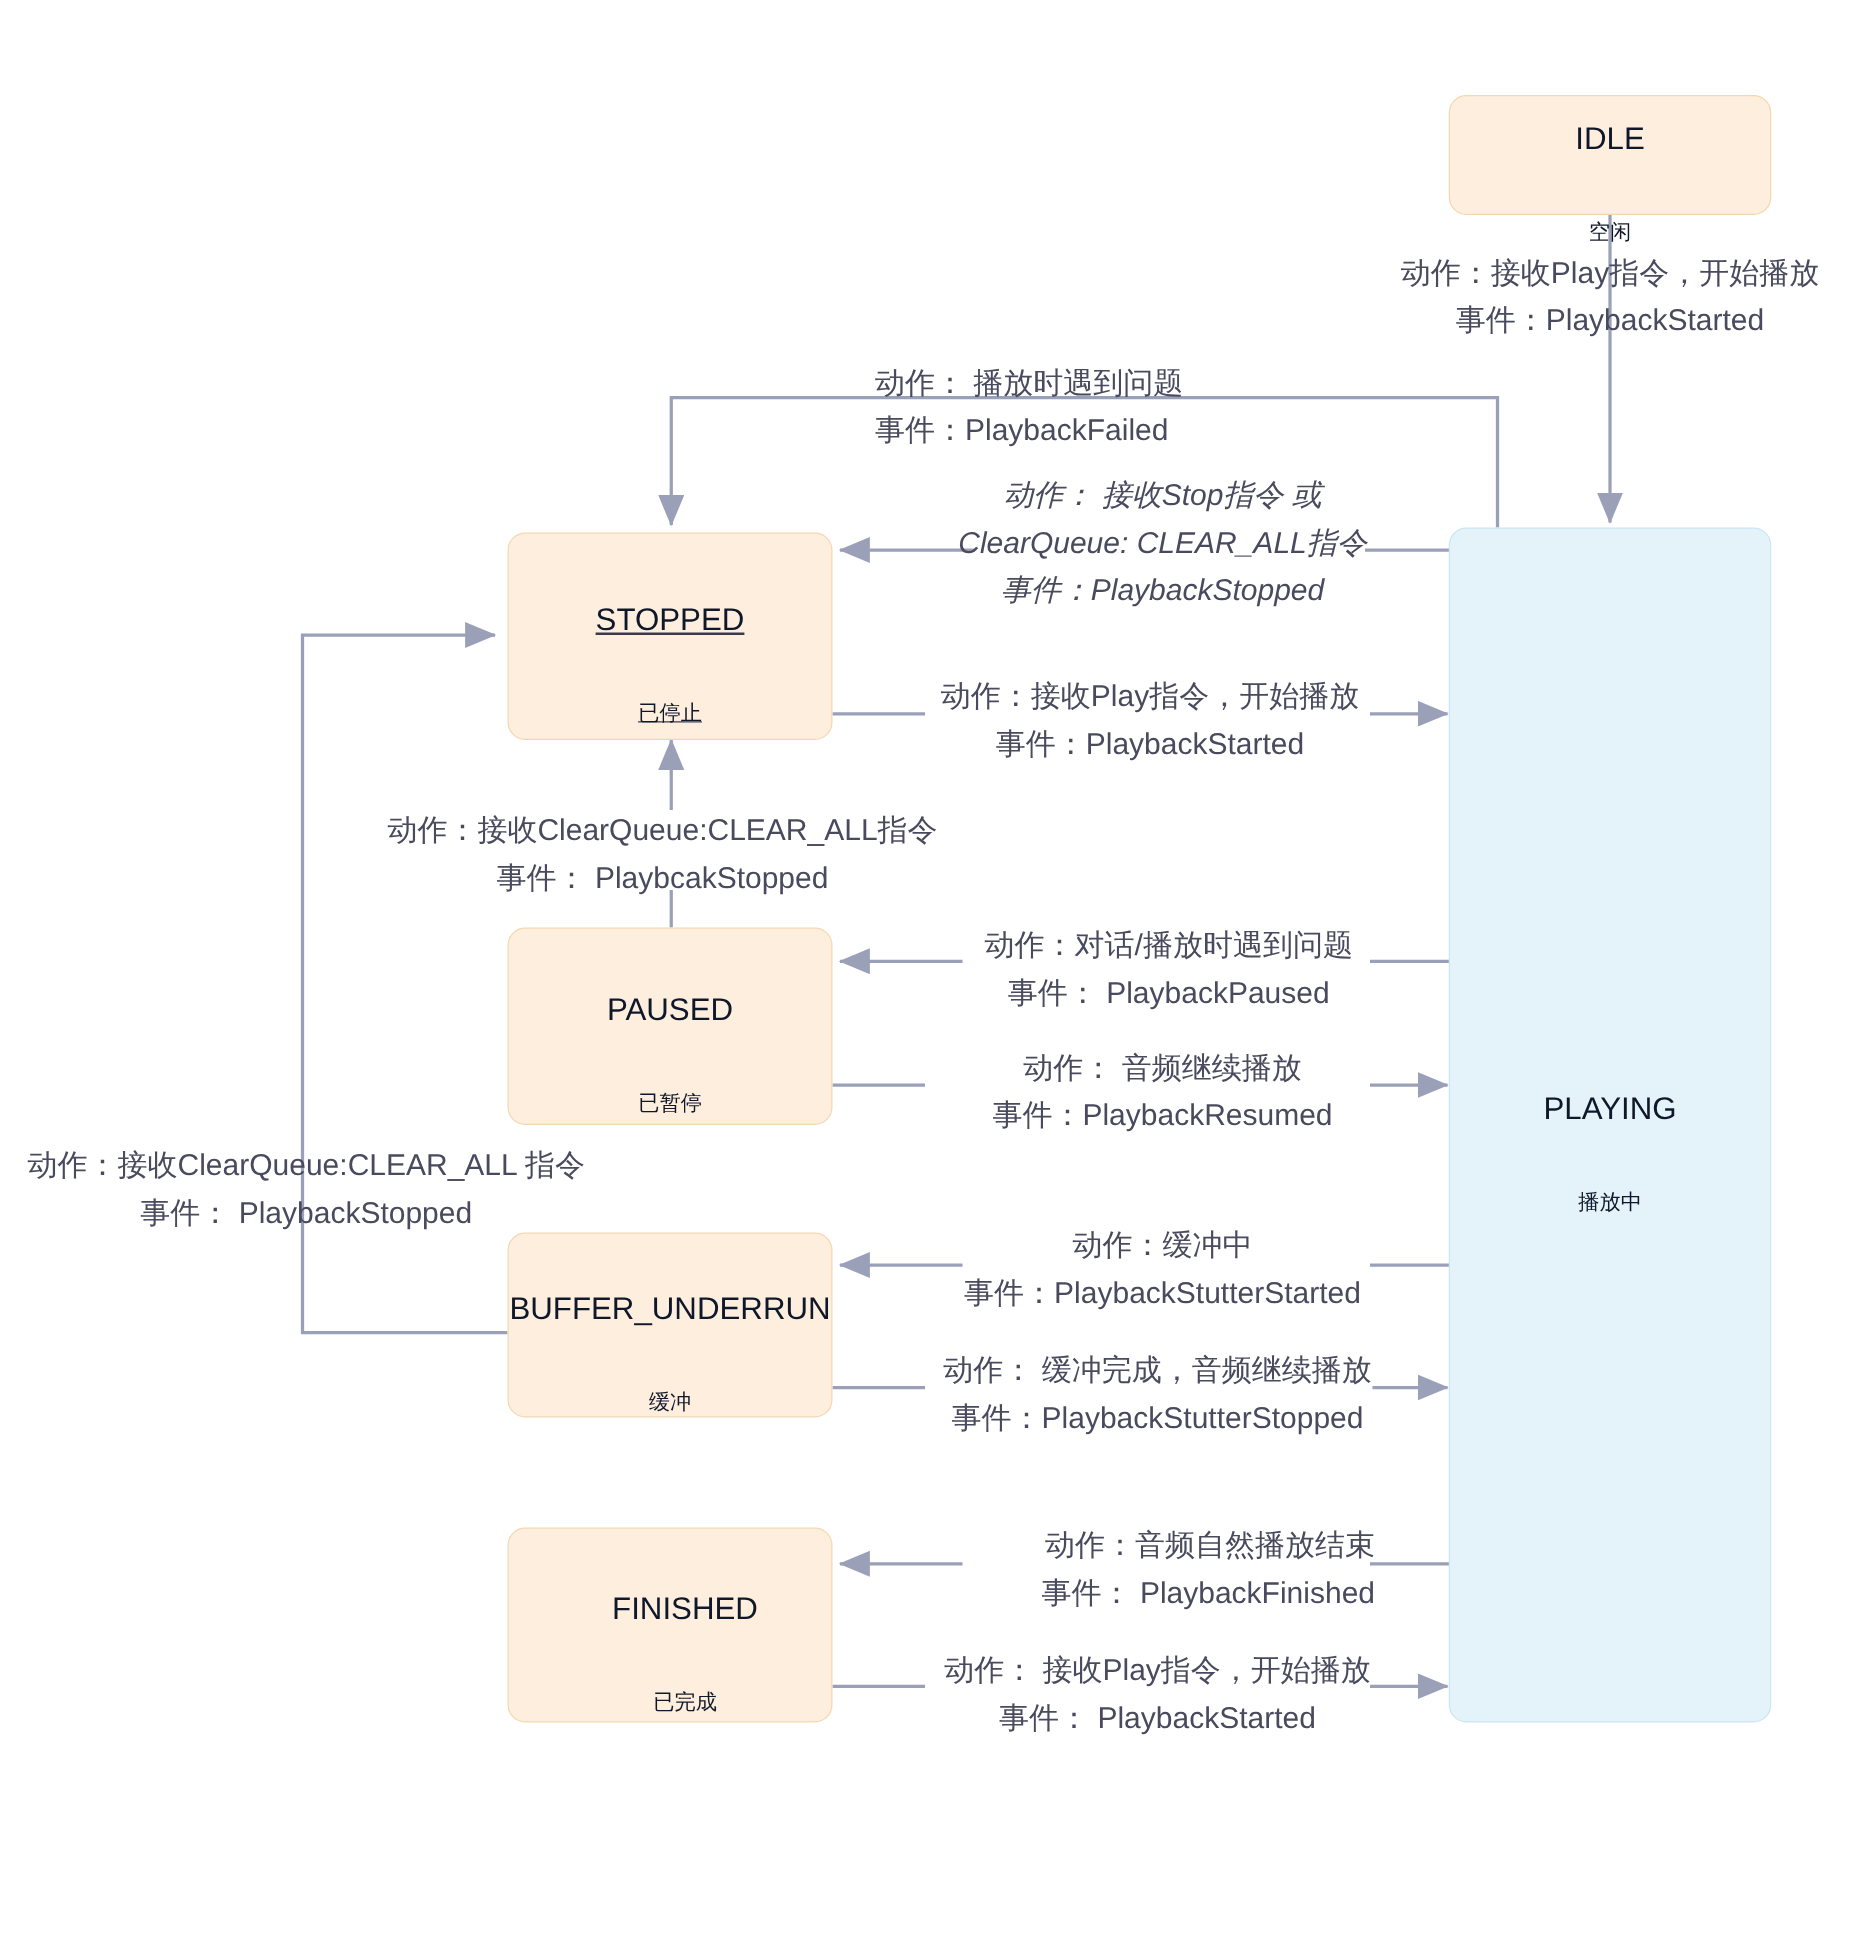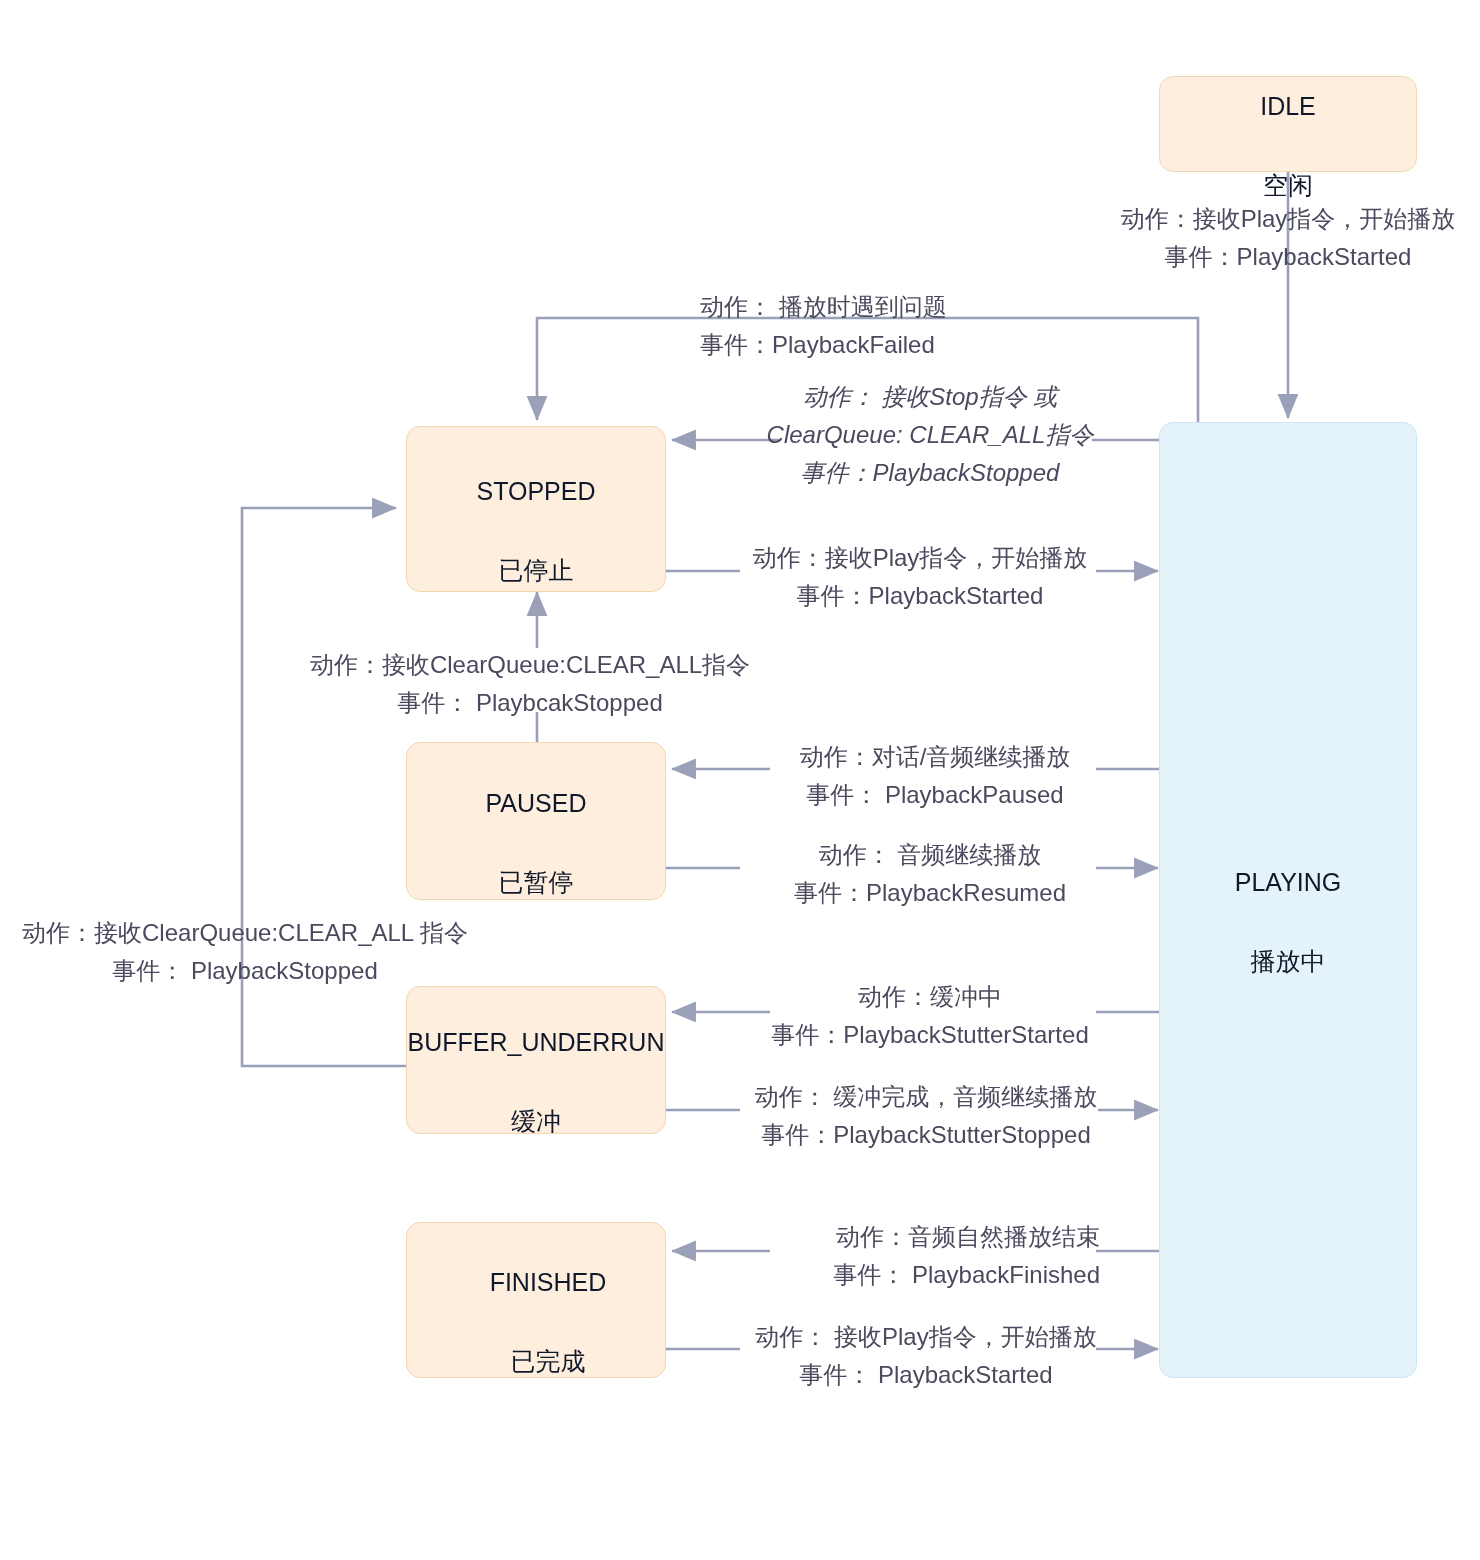--- a/index.html
+++ b/index.html
@@ -45,21 +45,21 @@
     background: #e4f2f9;
     border: 1.6px solid #cbe6f2;
   }
   .node-line {
     font-size: 25px;
     color: #0f172a;
     white-space: nowrap;
     margin-top: 44px;
   }
   .node-line.zh {
-    font-size: 25px;
+    font-size: 17px;
   }
   .edge-label {
     position: absolute;
     text-align: center;
     font-size: 24px;
     line-height: 1.58;
     color: #4a4a5e;
     white-space: nowrap;
   }
   .edge-label .lbl-line {
@@ -134,21 +134,21 @@
       <path d="M666,1349 L740,1349" fill="none" stroke="#9ba0b9" stroke-width="2.6"></path>
       <path d="M1096,1349 L1158,1349" fill="none" stroke="#9ba0b9" stroke-width="2.6" marker-end="url(#ah)"></path>
     </g>
   </svg>
 
   <div class="node state-orange" style="left:1159px; top:76px; width:258px; height:96px;">
     <span class="node-line">IDLE</span>
     <span class="node-line zh">空闲</span>
   </div>
 
-  <div class="node state-orange" style="left:406px; top:426px; width:260px; height:166px;">
+  <div class="node state-orange" style="left:406px; top:426px; width:260px; height:166px;text-decoration:underline;">
     <span class="node-line">STOPPED</span>
     <span class="node-line zh">已停止</span>
   </div>
 
   <div class="node state-orange" style="left:406px; top:742px; width:260px; height:158px;">
     <span class="node-line">PAUSED</span>
     <span class="node-line zh">已暂停</span>
   </div>
 
   <div class="node state-orange" style="left:406px; top:986px; width:260px; height:148px;">
@@ -186,21 +186,21 @@
     <span class="lbl-line">动作：接收Play指令，开始播放</span>
     <span class="lbl-line">事件：PlaybackStarted</span>
   </div>
 
   <div class="edge-label" style="left:290px; top:646px; width:480px;">
     <span class="lbl-line">动作：接收ClearQueue:CLEAR_ALL指令</span>
     <span class="lbl-line">事件： PlaybcakStopped</span>
   </div>
 
   <div class="edge-label" style="left:770px; top:738px; width:330px;">
-    <span class="lbl-line">动作：对话/音频继续播放</span>
+    <span class="lbl-line">动作：对话/播放时遇到问题</span>
     <span class="lbl-line">事件： PlaybackPaused</span>
   </div>
 
   <div class="edge-label" style="left:760px; top:836px; width:340px;">
     <span class="lbl-line">动作： 音频继续播放</span>
     <span class="lbl-line">事件：PlaybackResumed</span>
   </div>
 
   <div class="edge-label" style="left:10px; top:914px; width:470px;">
     <span class="lbl-line">动作：接收ClearQueue:CLEAR_ALL 指令</span>

